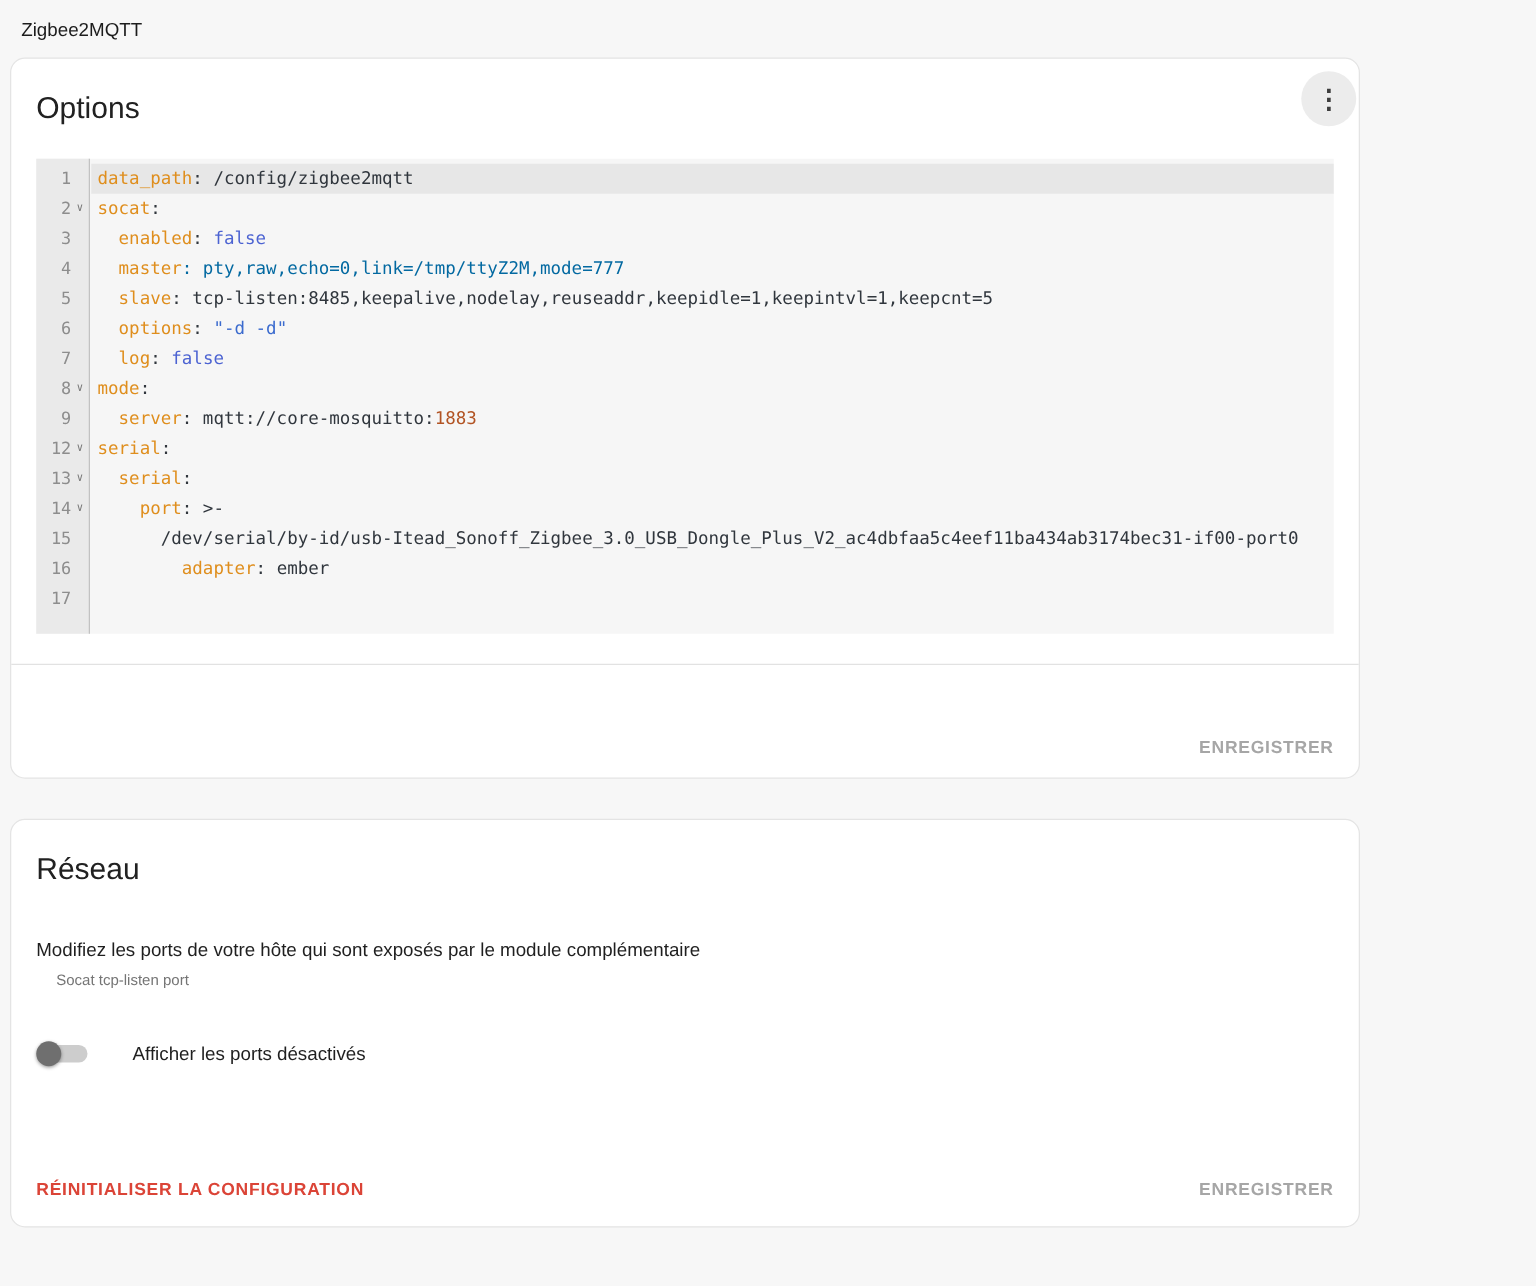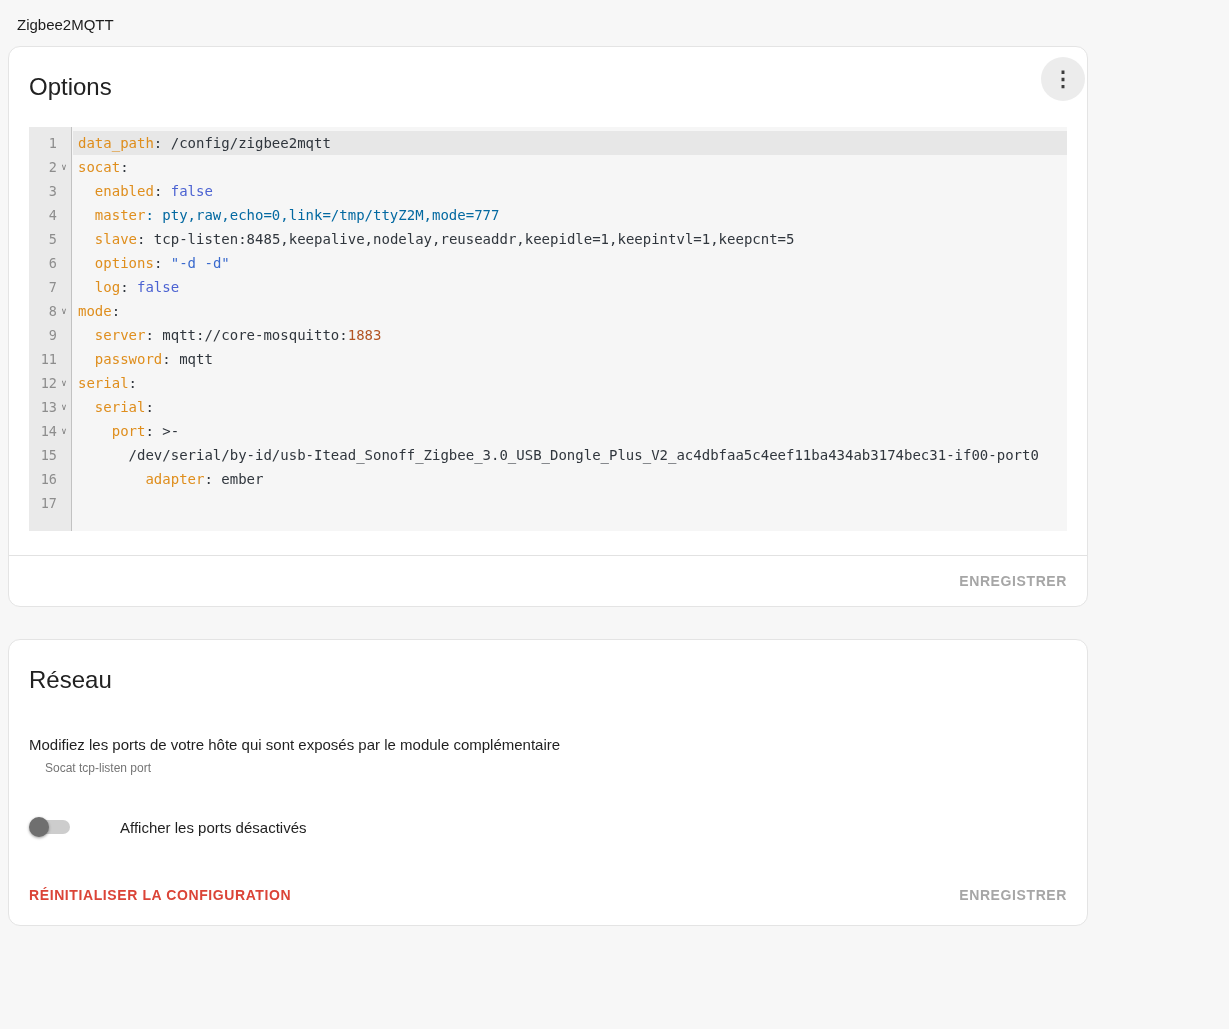--- a/index.html
+++ b/index.html
@@ -55,21 +55,21 @@
 
   
   .card-actions {
     border-top: 1px solid #e2e2e2;
     margin-top: 0; padding: 17px 20px;
     display: flex; justify-content: flex-end;
   }
   .text-btn {
     background: none; border: none; cursor: pointer;
     font-family: "Liberation Sans", sans-serif;
-    font-size: 14px; font-weight: 700; letter-spacing: 0.6px;
+    font-size: 14px; font-weight: 700; letter-spacing: 0.6px; margin-top: 40px;
   }
   .btn-disabled { color: #a6a6a6; }
   .btn-danger { color: #db4437; }
 
   
   .card + .card { margin-top: 32px; }
   .card-body { padding: 0 20px; }
   .net-desc { margin-top: 42px; font-size: 15px; color: #1f1f1f; }
 
   .port-field {
@@ -101,21 +101,21 @@
   .switch { position: relative; width: 44px; height: 24px; flex: none; cursor: pointer; }
   .switch-track {
     position: absolute; left: 4px; top: 5px;
     width: 37px; height: 14px; border-radius: 7px; background: #cdcdcd;
   }
   .switch-thumb {
     position: absolute; left: 0; top: 2px;
     width: 20px; height: 20px; border-radius: 50%;
     background: #6f6f6f; box-shadow: 0 1px 3px rgba(0,0,0,0.4);
   }
-  .toggle-label { margin-left: 47px; font-size: 15px; color: #1f1f1f; text-align: center; }
+  .toggle-label { margin-left: 33px; font-size: 15px; color: #1f1f1f; text-align: center; }
 
   .card-actions-split {
     margin-top: 30px; padding: 18px 20px 22px 20px;
     display: flex; justify-content: space-between; align-items: center;
   }
 </style>
 </head>
 <body>
 
 <div class="topbar">Zigbee2MQTT</div>
@@ -185,27 +185,20 @@
             <span class="ed-fold">∨</span>
           </div>
           <div class="ed-code"><span style="color: rgb(223, 142, 29);">mode</span><span style="color: rgb(48, 54, 61);">:</span></div>
         </div>
         <div class="ed-row">
           <div class="ed-gutter">
             <span class="ed-num">9</span>
             <span class="ed-fold"></span>
           </div>
           <div class="ed-code"><span style="color: rgb(48, 54, 61);">  </span><span style="color: rgb(223, 142, 29);">server</span><span style="color: rgb(48, 54, 61);">: mqtt://core-mosquitto:</span><span style="color: rgb(178, 84, 36);">1883</span></div>
-        </div>
-        <div class="ed-row">
-          <div class="ed-gutter">
-            <span class="ed-num">11</span>
-            <span class="ed-fold"></span>
-          </div>
-          <div class="ed-code"><span style="color: rgb(48, 54, 61);">  </span><span style="color: rgb(223, 142, 29);">password</span><span style="color: rgb(48, 54, 61);">: mqtt</span></div>
         </div>
         <div class="ed-row">
           <div class="ed-gutter">
             <span class="ed-num">12</span>
             <span class="ed-fold">∨</span>
           </div>
           <div class="ed-code"><span style="color: rgb(223, 142, 29);">serial</span><span style="color: rgb(48, 54, 61);">:</span></div>
         </div>
         <div class="ed-row">
           <div class="ed-gutter">

